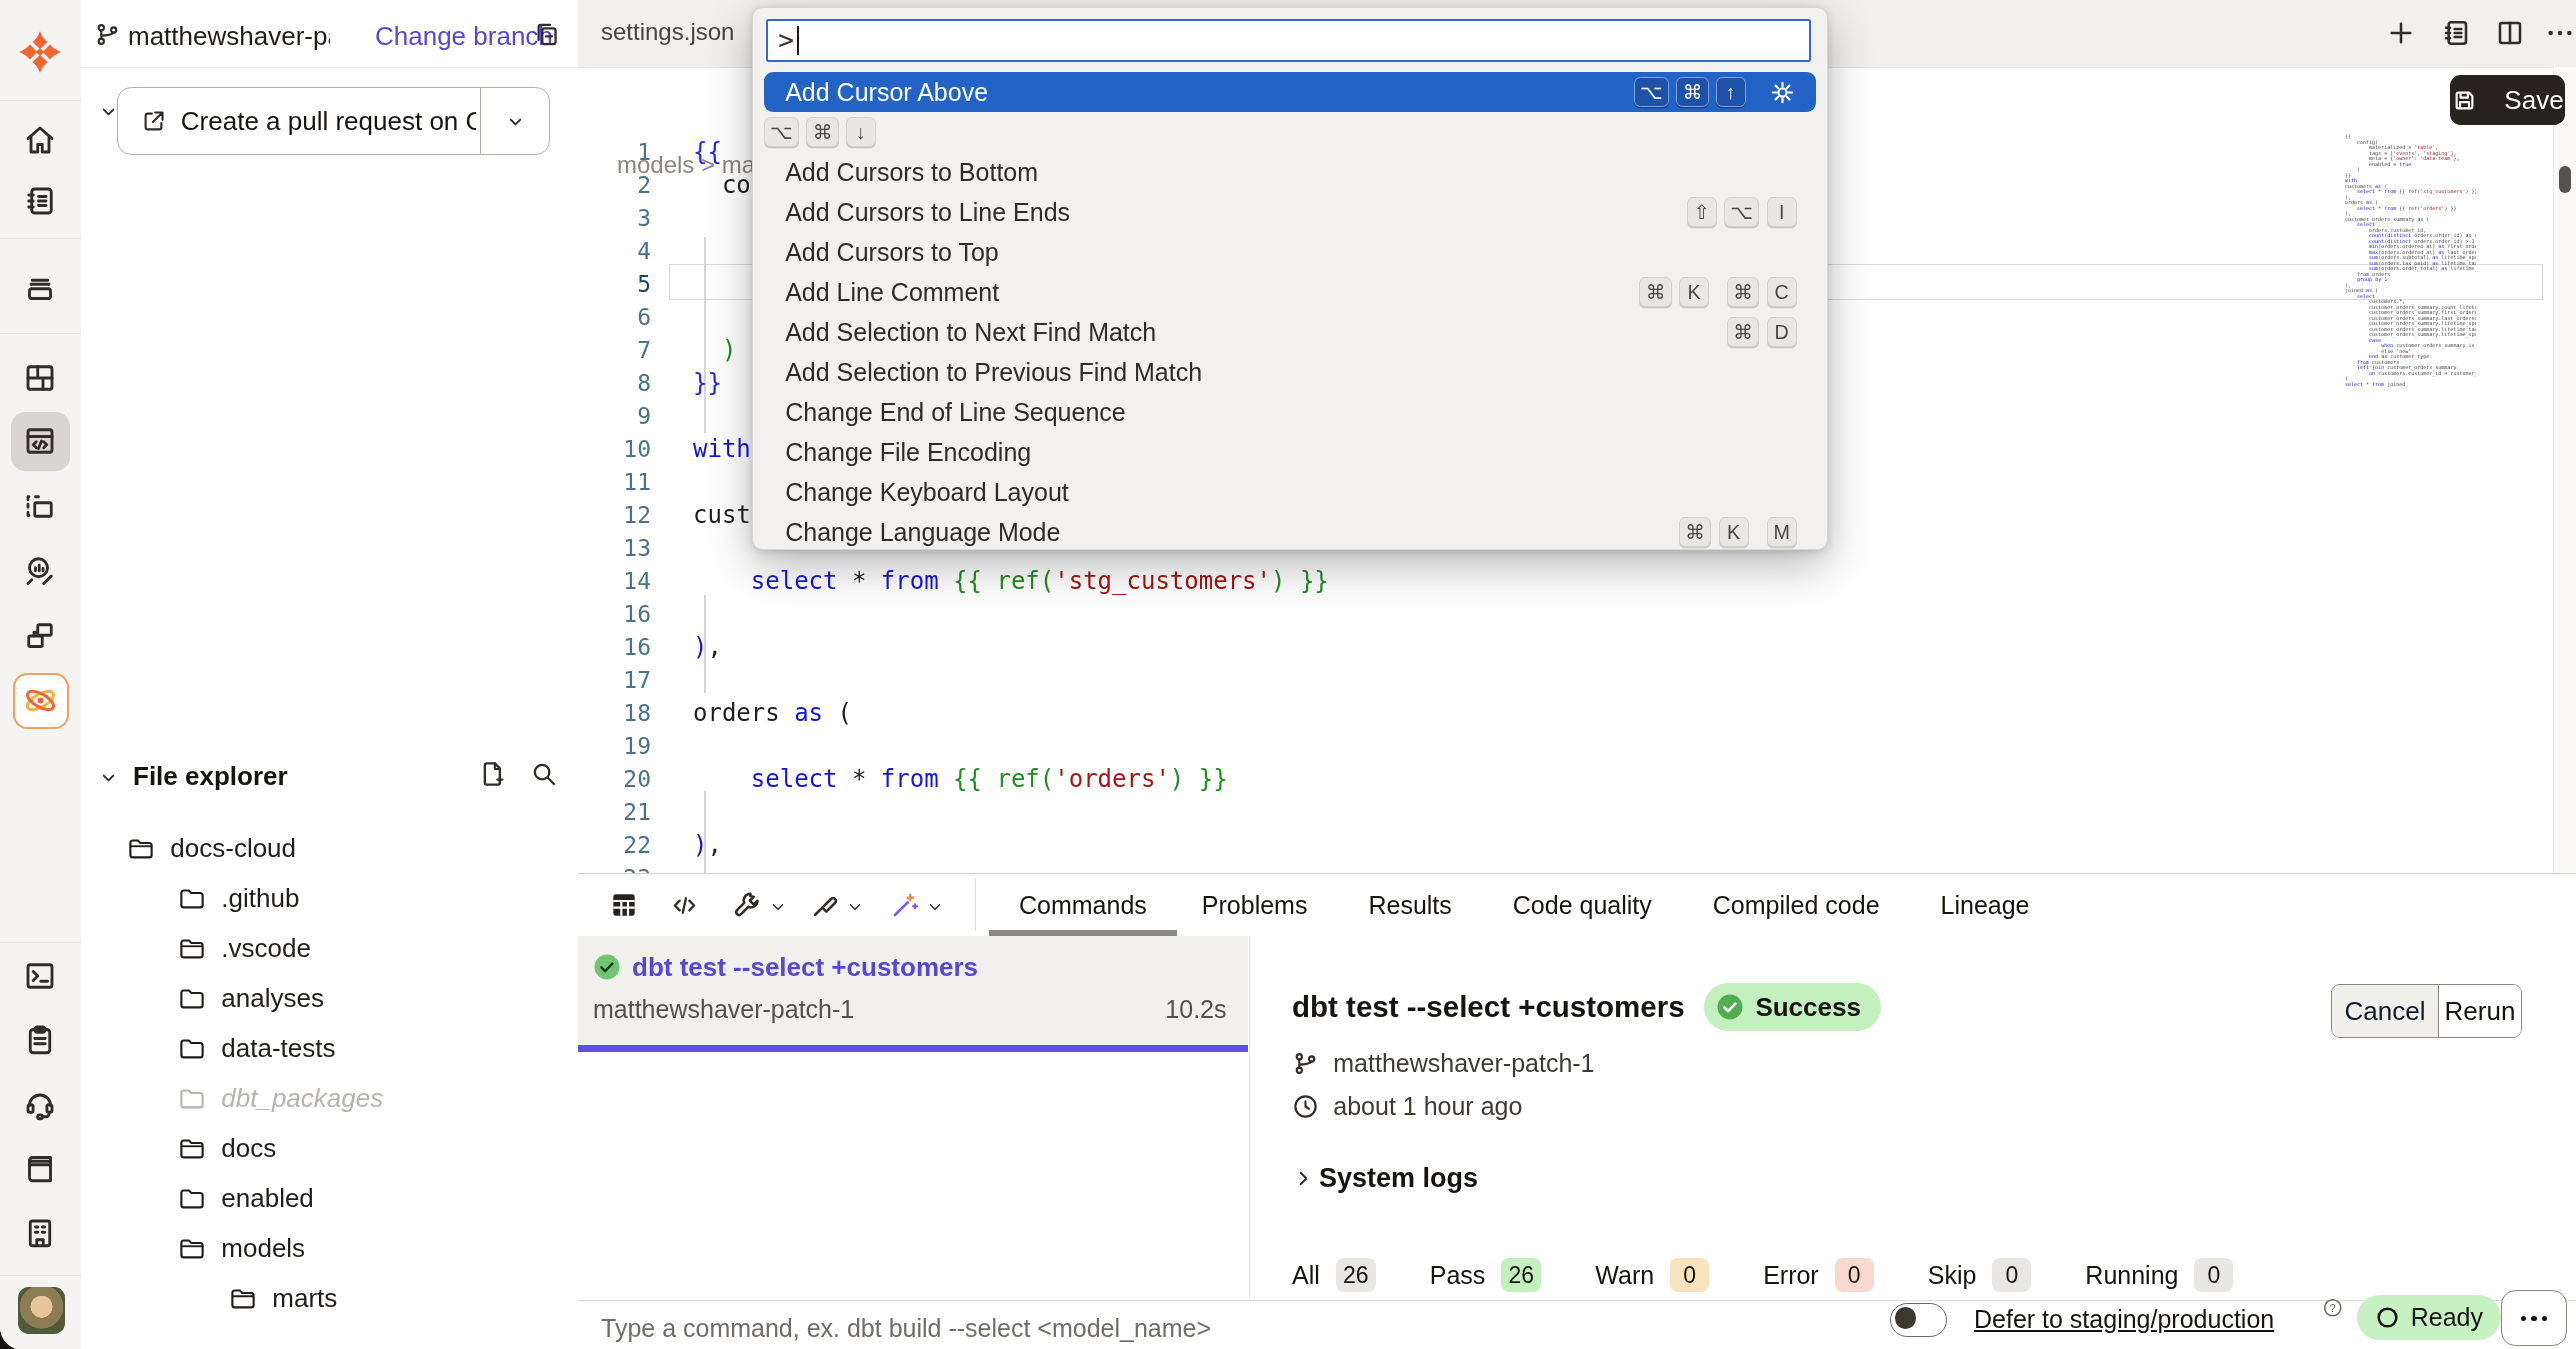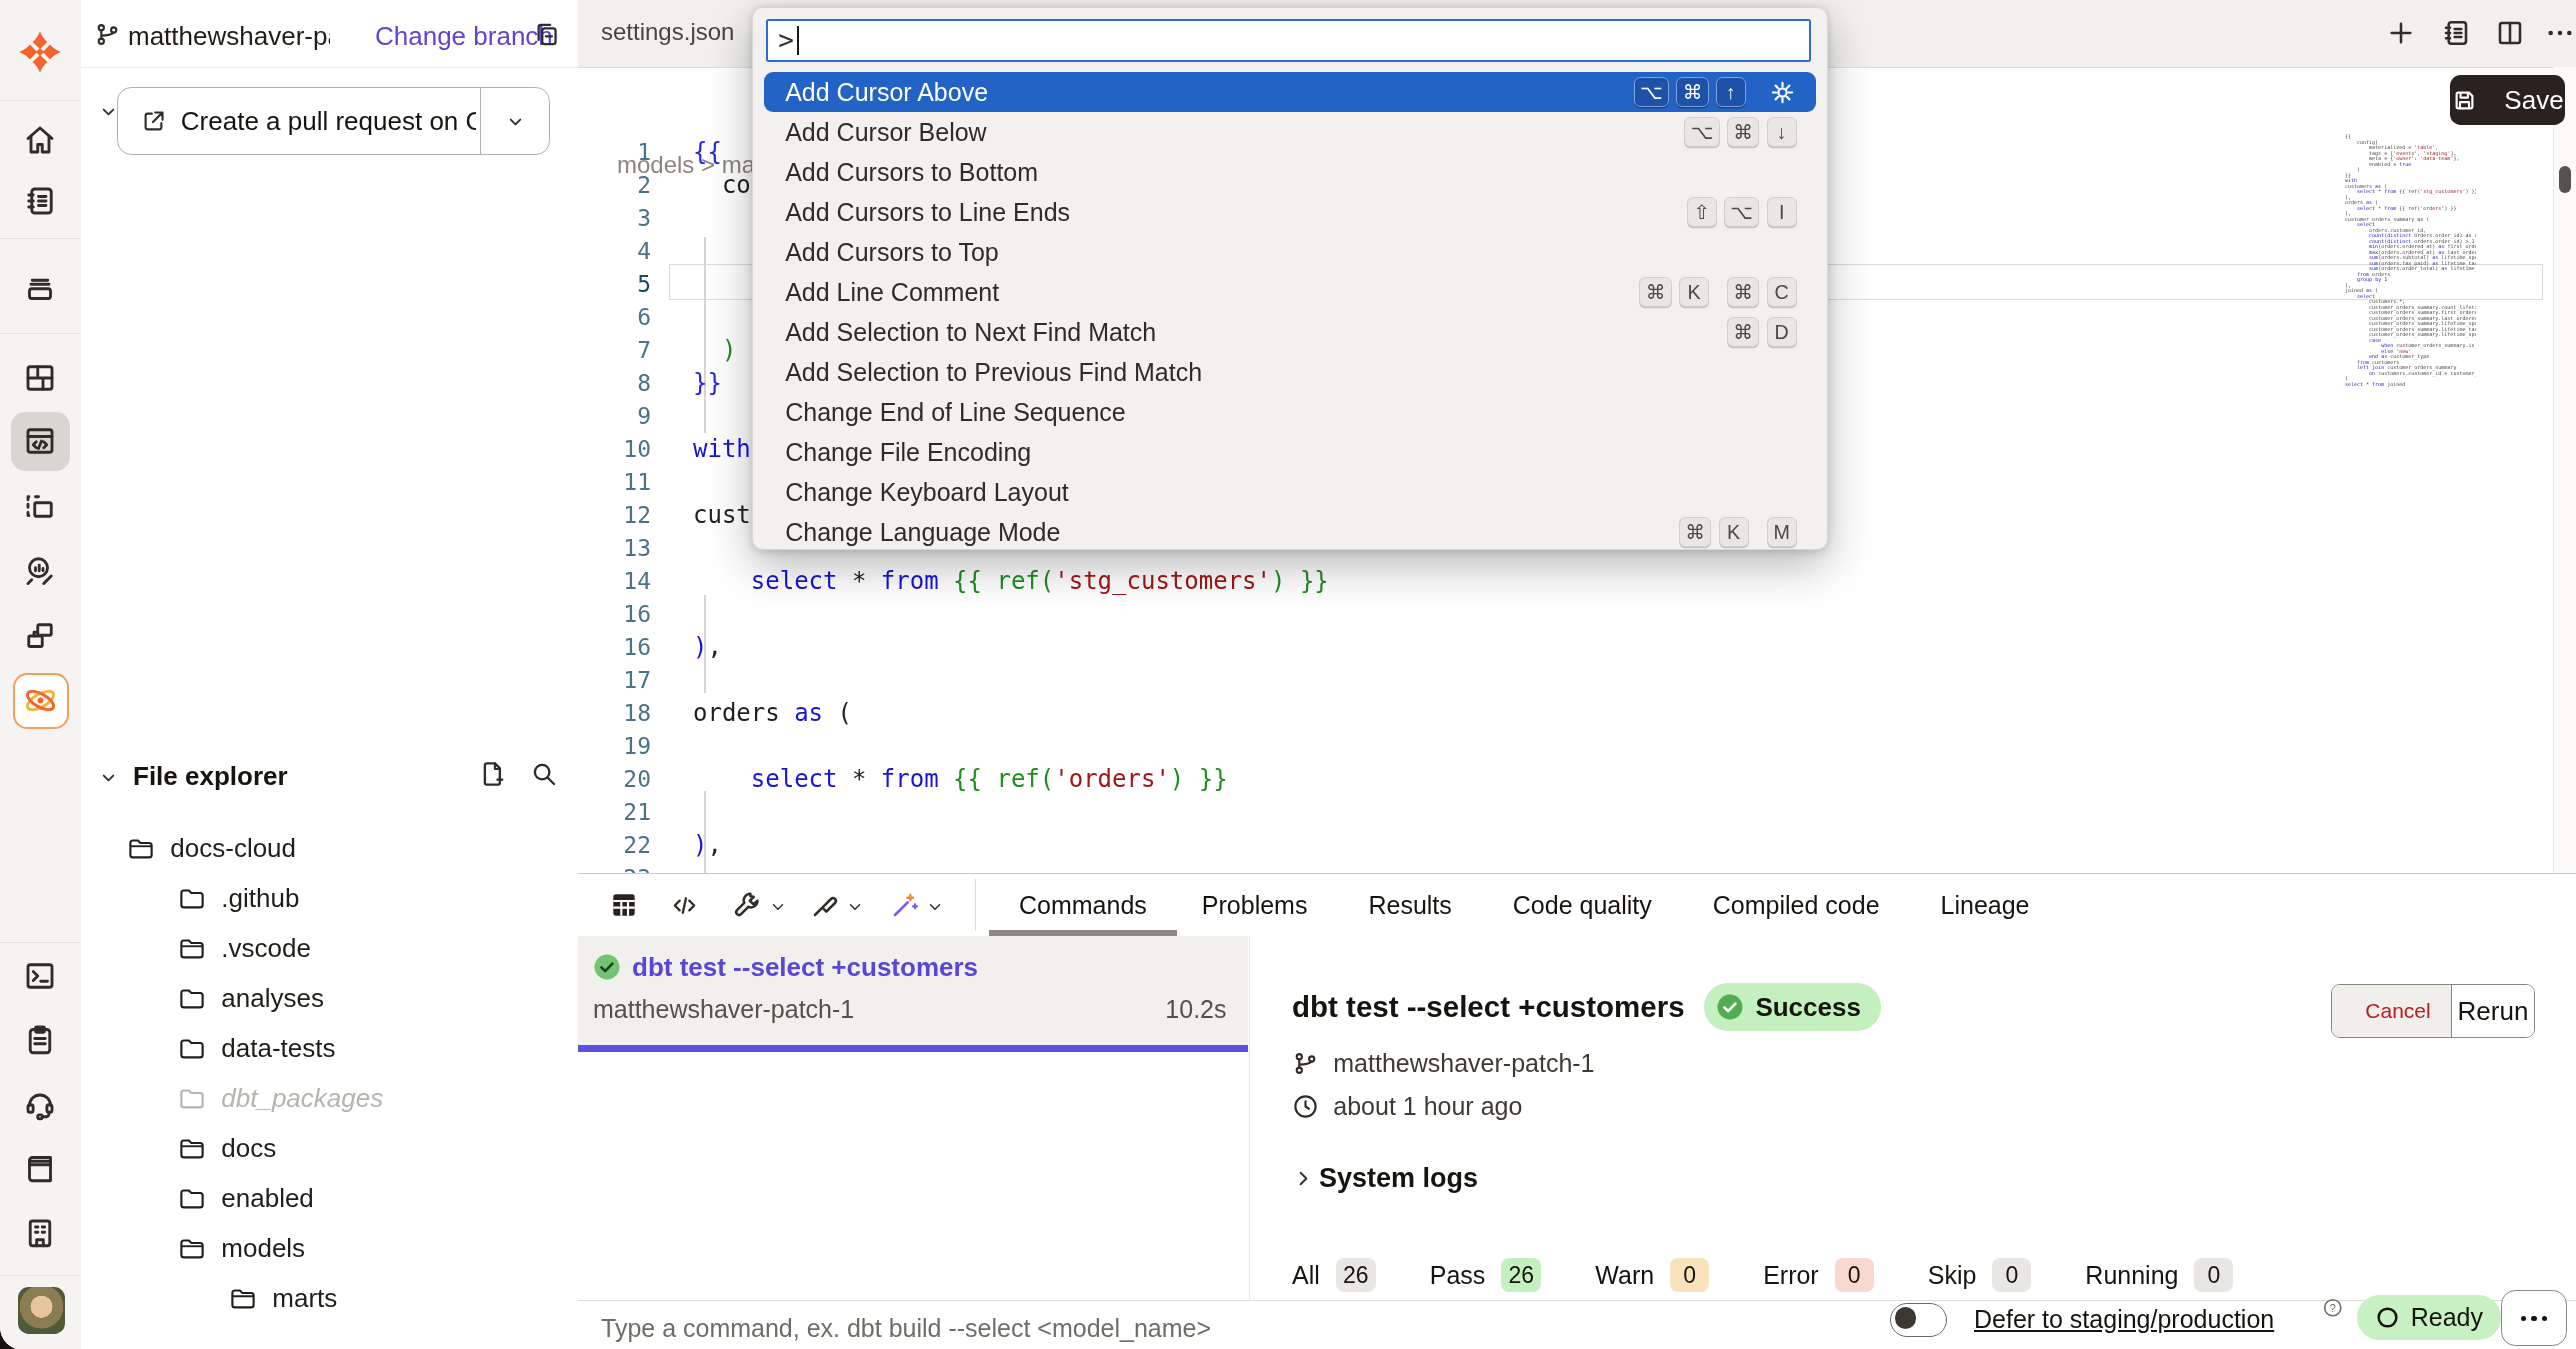--- a/index.html
+++ b/index.html
@@ -98,22 +98,22 @@
 
   #details{left:1250px;top:936px;width:1326px;height:363px;background:#fff;}
   #det-title{position:absolute;left:42px;top:54px;font-size:29.5px;font-weight:700;color:#17130f;}
   #badge-success{position:absolute;left:454px;top:47px;height:48px;border-radius:24px;background:#c4efbe;
                  display:flex;align-items:center;gap:10.7px;padding:0 19.7px 0 10.7px;font-size:26px;font-weight:600;}
   .det-row{position:absolute;left:42px;display:flex;align-items:center;gap:14.3px;font-size:25px;color:#3f3a34;}
   #syslogs{position:absolute;left:42px;top:227px;display:flex;align-items:center;gap:4px;font-size:27px;
            font-weight:600;color:#17130f;cursor:pointer;}
   #btn-group{position:absolute;left:1081px;top:48px;height:52px;display:flex;border:1.8px solid #8a857e;
              border-radius:9px;overflow:hidden;}
-  #btn-cancel{width:106px;display:flex;align-items:center;justify-content:center;font-size:21px;
-              background:#f0efec;color:#b91c1c;border-right:1.8px solid #8a857e;padding-left:13px;}
+  #btn-cancel{width:106px;display:flex;align-items:center;justify-content:center;font-size:26px;
+              background:#f0efec;color:#0f172a;border-right:1.8px solid #8a857e;}
   #btn-rerun{width:82px;display:flex;align-items:center;justify-content:center;font-size:26px;background:#fff;cursor:pointer;}
   #filters{position:absolute;left:42px;top:322px;display:flex;gap:54px;align-items:center;}
   .fgroup{display:flex;align-items:center;gap:16px;font-size:25px;cursor:pointer;}
   .fbadge{min-width:39px;height:34px;border-radius:8px;display:flex;align-items:center;justify-content:center;
           font-size:23px;padding:0 7.2px;box-sizing:border-box;}
   .fb-gray{background:#e9e7e3}.fb-green{background:#c4efbf}.fb-warn{background:#f8e3bd}.fb-error{background:#f9d9cf}
 
   
   #statusbar{left:578px;top:1300px;width:1998px;height:50px;background:#fff;border-top:0.9px solid #dedcd8;}
   #cmd-placeholder{position:absolute;left:23px;top:13.4px;font-size:25px;color:#716c65;}
@@ -486,21 +486,20 @@
             </div>
             <svg viewBox="0 0 24 24" class="gear">
               <g stroke="#fff" stroke-width="1.8" fill="none" stroke-linecap="round">
                 <circle cx="12" cy="12" r="3.4"></circle>
                 <path d="M12 4v3M12 17v3M4 12h3M17 12h3M6.3 6.3l2.1 2.1M15.6 15.6l2.1 2.1M17.7 6.3l-2.1 2.1M8.4 15.6l-2.1 2.1"></path>
               </g>
             </svg>
           </div>
         </div>
         <div class="pi">
-          <span class="lbl">Add Cursor Below</span>
           <div class="keys">
             <div class="kg">
               <span class="key">⌥</span>
               <span class="key">⌘</span>
               <span class="key">↓</span>
             </div>
           </div>
         </div>
         <div class="pi">
           <span class="lbl">Add Cursors to Bottom</span>

